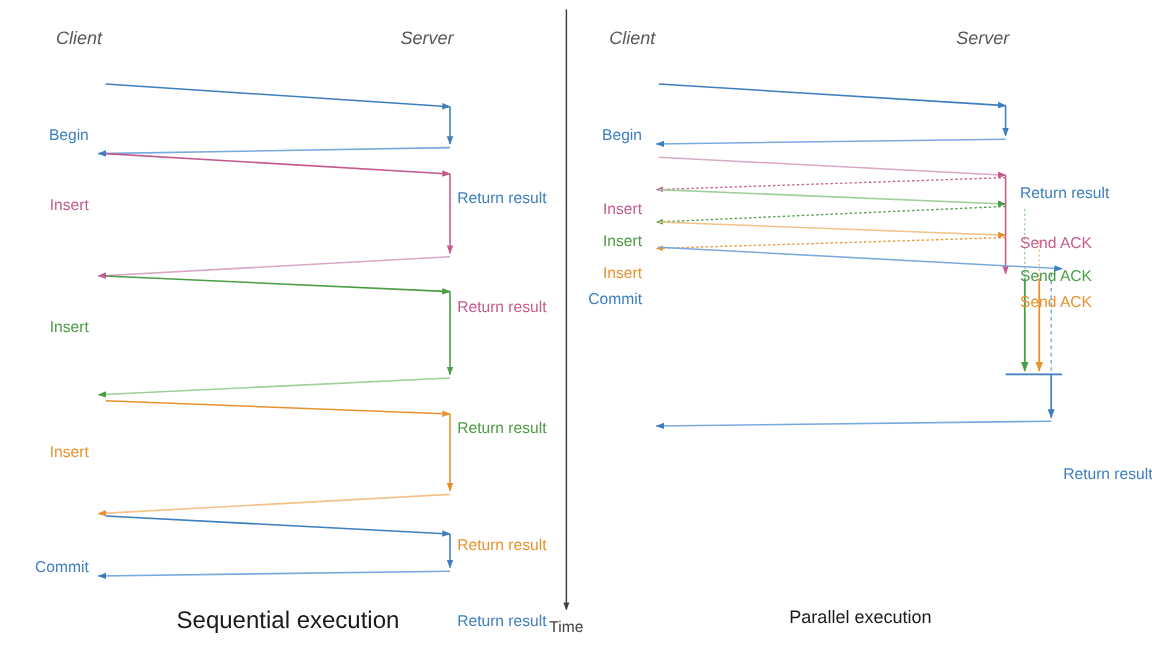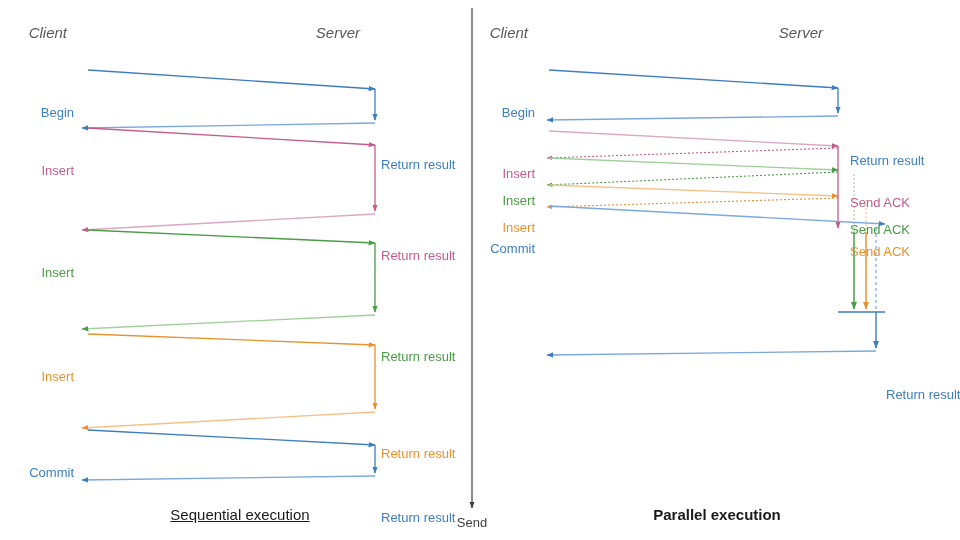--- a/index.html
+++ b/index.html
@@ -1,20 +1,20 @@
 <!DOCTYPE html>
 <html><head>
 <meta charset="utf-8">
 <style>
   html,body{margin:0;padding:0;}
   body{width:960px;height:540px;background:#ffffff;
        font-family:"Liberation Sans",sans-serif;overflow:hidden;position:relative;}
   #stage{position:absolute;left:0;top:0;width:960px;height:540px;}
   svg{position:absolute;left:0;top:0;}
-  .role{font-style:italic;font-size:15px;fill:#595959;}
+  .role{font-style:italic;font-size:15px;fill:#595959;margin-left:18px;}
   .lbl{font-size:13px;margin-top:44px;}
   .caption{font-size:15px;fill:#1a1a1a;}
   .timelbl{font-size:13px;fill:#404040;}
 </style>
 </head>
 <body>
 
 <div id="stage">
   <svg width="960" height="540" id="svgroot">
       <defs>
@@ -95,29 +95,29 @@
       <div class="lbl" style="position: absolute; top: 61px; white-space: nowrap; color: rgb(61, 126, 191); font-size: 13px; left: 0px; width: 74px; text-align: right;">Begin</div>
       <div class="lbl" style="position: absolute; top: 113px; white-space: nowrap; color: rgb(61, 126, 191); font-size: 13px; left: 381px;">Return result</div>
       <div class="lbl" style="position: absolute; top: 119px; white-space: nowrap; color: rgb(196, 91, 142); font-size: 13px; left: 0px; width: 74px; text-align: right;">Insert</div>
       <div class="lbl" style="position: absolute; top: 204px; white-space: nowrap; color: rgb(196, 91, 142); font-size: 13px; left: 381px;">Return result</div>
       <div class="lbl" style="position: absolute; top: 221px; white-space: nowrap; color: rgb(74, 156, 69); font-size: 13px; left: 0px; width: 74px; text-align: right;">Insert</div>
       <div class="lbl" style="position: absolute; top: 305px; white-space: nowrap; color: rgb(74, 156, 69); font-size: 13px; left: 381px;">Return result</div>
       <div class="lbl" style="position: absolute; top: 325px; white-space: nowrap; color: rgb(232, 146, 46); font-size: 13px; left: 0px; width: 74px; text-align: right;">Insert</div>
       <div class="lbl" style="position: absolute; top: 402px; white-space: nowrap; color: rgb(232, 146, 46); font-size: 13px; left: 381px;">Return result</div>
       <div class="lbl" style="position: absolute; top: 421px; white-space: nowrap; color: rgb(61, 126, 191); font-size: 13px; left: 0px; width: 74px; text-align: right;">Commit</div>
       <div class="lbl" style="position: absolute; top: 466px; white-space: nowrap; color: rgb(61, 126, 191); font-size: 13px; left: 381px;">Return result</div>
-      <div class="caption" style="position: absolute; top: 506px; white-space: nowrap; color: rgb(26, 26, 26); font-size: 15px; left: 100px; width: 280px; text-align: center; text-decoration: underline;">Sequential execution</div>
-      <div class="timelbl" style="position: absolute; top: 515px; white-space: nowrap; color: rgb(64, 64, 64); font-size: 13px; left: 332px; width: 280px; text-align: center;">Send</div>
+      <div class="caption" style="position: absolute; top: 506px; white-space: nowrap; color: rgb(26, 26, 26); font-size: 20px; left: 100px; width: 280px; text-align: center;">Sequential execution</div>
+      <div class="timelbl" style="position: absolute; top: 515px; white-space: nowrap; color: rgb(64, 64, 64); font-size: 13px; left: 332px; width: 280px; text-align: center;">Time</div>
       <div class="role" style="position: absolute; top: 24px; white-space: nowrap; color: rgb(89, 89, 89); font-size: 15px; font-style: italic; left: 0px; width: 528px; text-align: right;">Client</div>
       <div class="role" style="position: absolute; top: 24px; white-space: nowrap; color: rgb(89, 89, 89); font-size: 15px; font-style: italic; left: 0px; width: 823px; text-align: right;">Server</div>
       <div class="lbl" style="position: absolute; top: 61px; white-space: nowrap; color: rgb(61, 126, 191); font-size: 13px; left: 0px; width: 535px; text-align: right;">Begin</div>
       <div class="lbl" style="position: absolute; top: 109px; white-space: nowrap; color: rgb(61, 126, 191); font-size: 13px; left: 850px;">Return result</div>
       <div class="lbl" style="position: absolute; top: 122px; white-space: nowrap; color: rgb(196, 91, 142); font-size: 13px; left: 0px; width: 535px; text-align: right;">Insert</div>
       <div class="lbl" style="position: absolute; top: 151px; white-space: nowrap; color: rgb(196, 91, 142); font-size: 13px; left: 850px;">Send ACK</div>
       <div class="lbl" style="position: absolute; top: 149px; white-space: nowrap; color: rgb(74, 156, 69); font-size: 13px; left: 0px; width: 535px; text-align: right;">Insert</div>
       <div class="lbl" style="position: absolute; top: 178px; white-space: nowrap; color: rgb(74, 156, 69); font-size: 13px; left: 850px;">Send ACK</div>
       <div class="lbl" style="position: absolute; top: 176px; white-space: nowrap; color: rgb(232, 146, 46); font-size: 13px; left: 0px; width: 535px; text-align: right;">Insert</div>
       <div class="lbl" style="position: absolute; top: 200px; white-space: nowrap; color: rgb(232, 146, 46); font-size: 13px; left: 850px;">Send ACK</div>
       <div class="lbl" style="position: absolute; top: 197px; white-space: nowrap; color: rgb(61, 126, 191); font-size: 13px; left: 0px; width: 535px; text-align: right;">Commit</div>
       <div class="lbl" style="position: absolute; top: 343px; white-space: nowrap; color: rgb(61, 126, 191); font-size: 13px; left: 886px;">Return result</div>
-      <div class="caption" style="position: absolute; top: 506px; white-space: nowrap; color: rgb(26, 26, 26); font-size: 15px; left: 577px; width: 280px; text-align: center; font-weight: bold;">Parallel execution</div>
+      <div class="caption" style="position: absolute; top: 506px; white-space: nowrap; color: rgb(26, 26, 26); font-size: 15px; left: 577px; width: 280px; text-align: center;">Parallel execution</div>
     </div>
 </div>
 
 </body></html>

